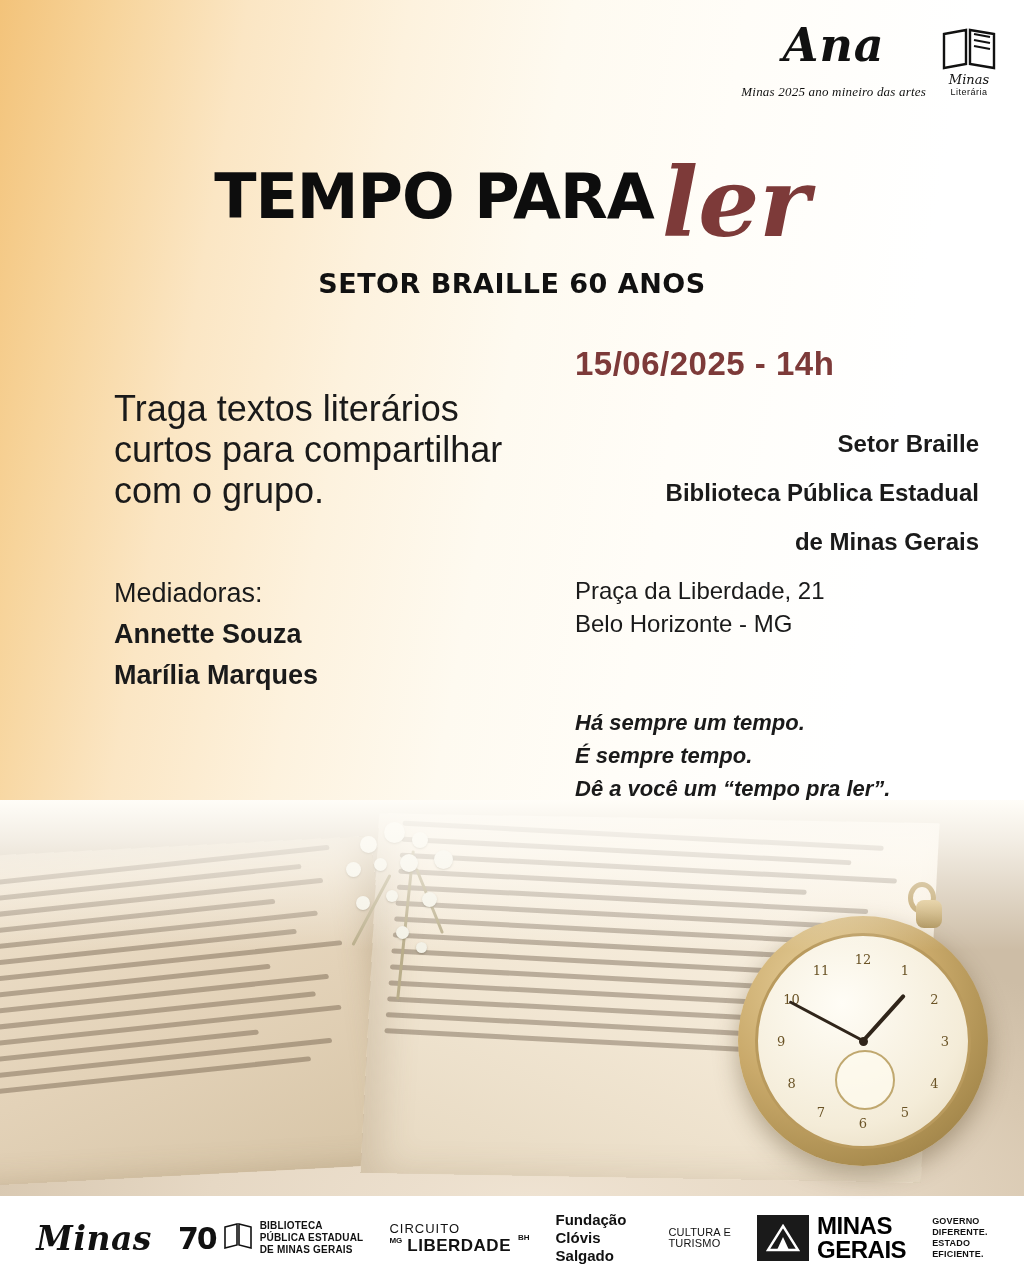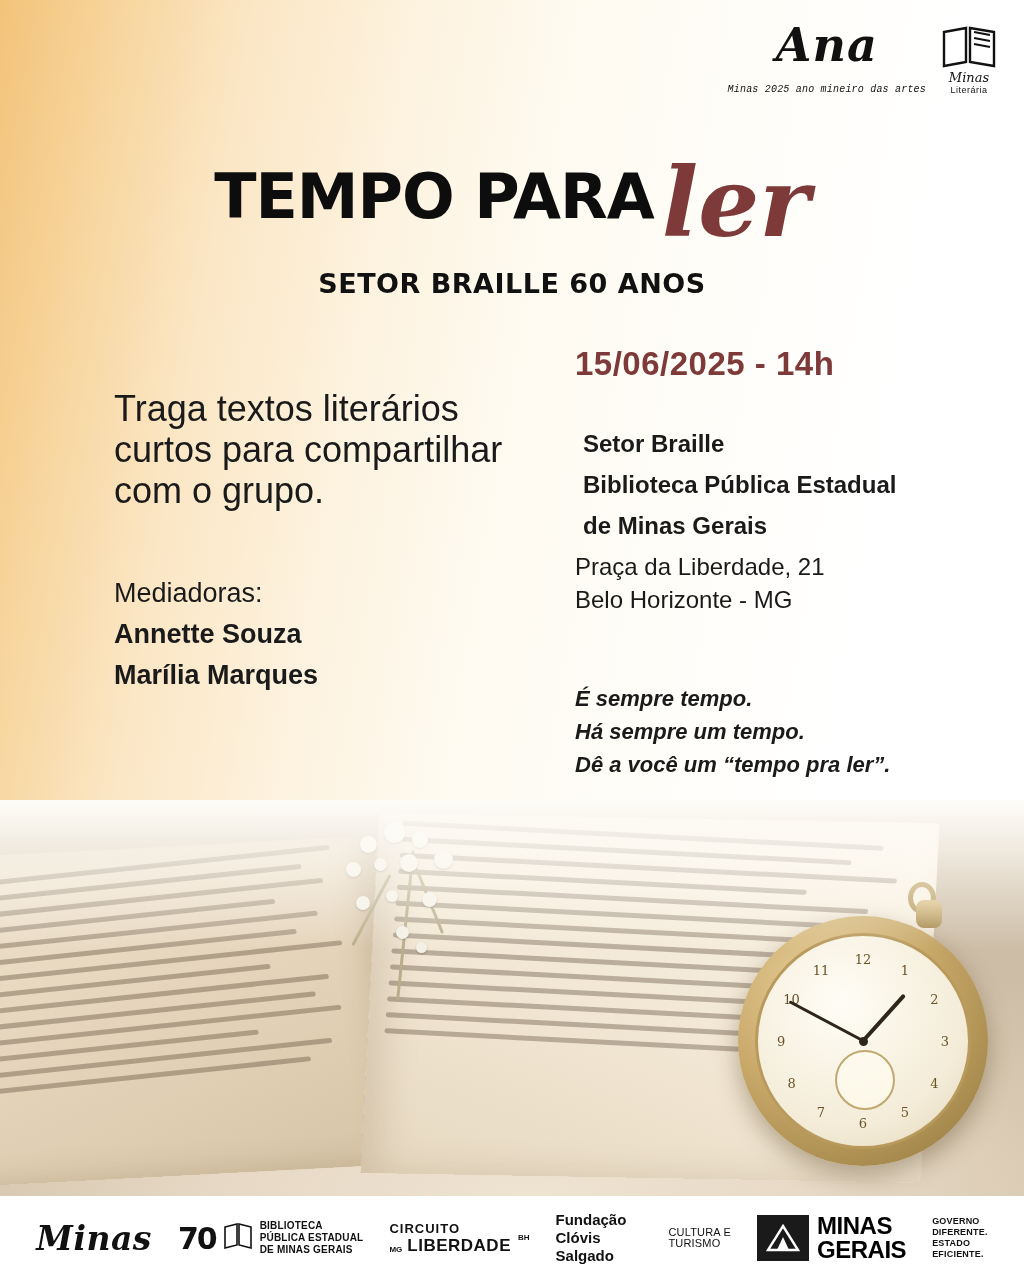--- a/index.html
+++ b/index.html
@@ -29,41 +29,41 @@
         #ffffff 100%);
     overflow: hidden;
   }
 
   
   .top-logos {
     position: absolute;
     top: 22px;
     right: 26px;
     display: flex;
-    align-items: flex-start;
+    align-items: center;
     gap: 14px;
   }
   .ana-logo {
     text-align: center;
     color: #111;
   }
   .ana-logo .ana-word {
     font-family: "DejaVu Serif", serif;
     font-style: italic;
     font-weight: bold;
     font-size: 46px;
     line-height: 46px;
     letter-spacing: 1px;
   }
   .ana-logo .ana-sub {
-    font-size: 10px;
+    font-size: 13px;
     letter-spacing: 0.2px;
     margin-top: 16px;
     white-space: nowrap;
-    font-family: Liberation Mono, monospace;
+    font-family: Liberation Serif, serif;
     font-style: italic;
   }
   .minas-lit {
     text-align: center;
     color: #111;
     padding-top: 4px;
   }
   .minas-lit .ml-name {
     font-family: "DejaVu Serif", serif;
     font-style: italic;
@@ -165,21 +165,22 @@
     color: #7d3a39;
     font-weight: bold;
     font-size: 33px;
     letter-spacing: 0.5px;
     margin: 0 0 44px 0;
   }
   .venue-strong {
     font-size: 24px;
     font-weight: bold;
     line-height: 33px;
-    margin: 8px;
+    margin: 16px;
+    text-align: right;
   }
   .venue-normal {
     font-size: 24px;
     line-height: 33px;
     margin: 0;
   }
   .quote {
     margin-top: 66px;
     font-style: italic;
     font-weight: bold;
@@ -380,21 +381,21 @@
     letter-spacing: -2px;
   }
   .f-small-bold {
     font-size: 10px;
     font-weight: bold;
     line-height: 12px;
     letter-spacing: 0.2px;
   }
   .f-circuito-top {
     font-size: 13px;
-    font-weight: bold;
+    font-weight: normal;
     letter-spacing: 1px;
     line-height: 15px;
   }
   .f-circuito-bottom {
     font-size: 17px;
     font-weight: bold;
     letter-spacing: 0.5px;
     line-height: 19px;
   }
   .f-tiny {
@@ -484,22 +485,22 @@
   </div>
 
   <div class="right-col">
     <p class="date-line">15/06/2025  -  14h</p>
     <p class="venue-strong">Setor Braille</p>
     <p class="venue-strong">Biblioteca Pública Estadual</p>
     <p class="venue-strong">de Minas Gerais</p>
     <p class="venue-normal">Praça da Liberdade, 21</p>
     <p class="venue-normal">Belo Horizonte - MG</p>
     <div class="quote">
+      <div>Há sempre um tempo.</div>
       <div>É sempre tempo.</div>
-      <div>Há sempre um tempo.</div>
       <div>Dê a você um “tempo pra ler”.</div>
     </div>
   </div>
 
   <div class="photo">
     <div class="photo-bg"></div>
 
     <div class="book-left">
       <div class="lines">
         <div class="line" style="width:96%"></div>
@@ -600,21 +601,21 @@
       <div>
         <div class="f-small-bold">BIBLIOTECA</div>
         <div class="f-small-bold">PÚBLICA ESTADUAL</div>
         <div class="f-small-bold">DE MINAS GERAIS</div>
       </div>
     </div>
 
     <div class="f-item">
       <div>
         <div class="f-circuito-top">CIRCUITO</div>
-        <div style="display:flex; align-items:flex-end; gap:5px;">
+        <div style="display:flex; align-items:flex-start; gap:5px;">
           <span class="f-tiny">MG</span>
           <span class="f-circuito-bottom">LIBERDADE</span>
         </div>
       </div>
       <span class="f-tiny">BH</span>
     </div>
 
     <div class="f-item">
       <div>
         <div class="f-fundacao">Fundação</div>

